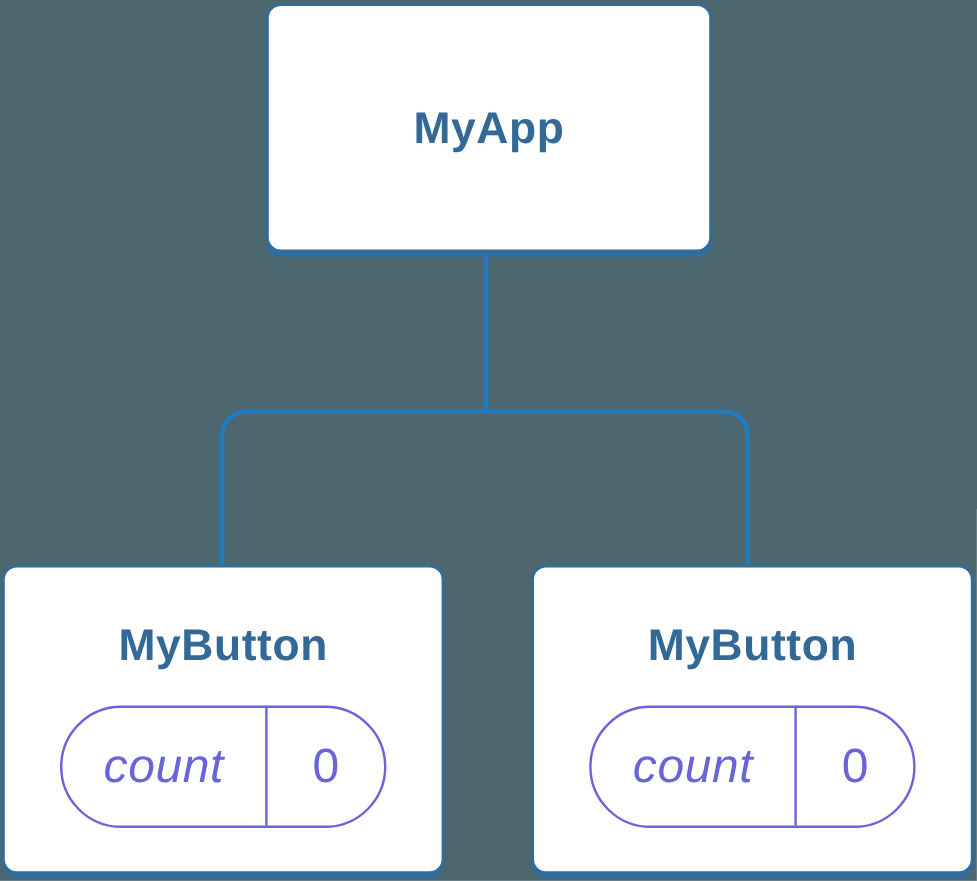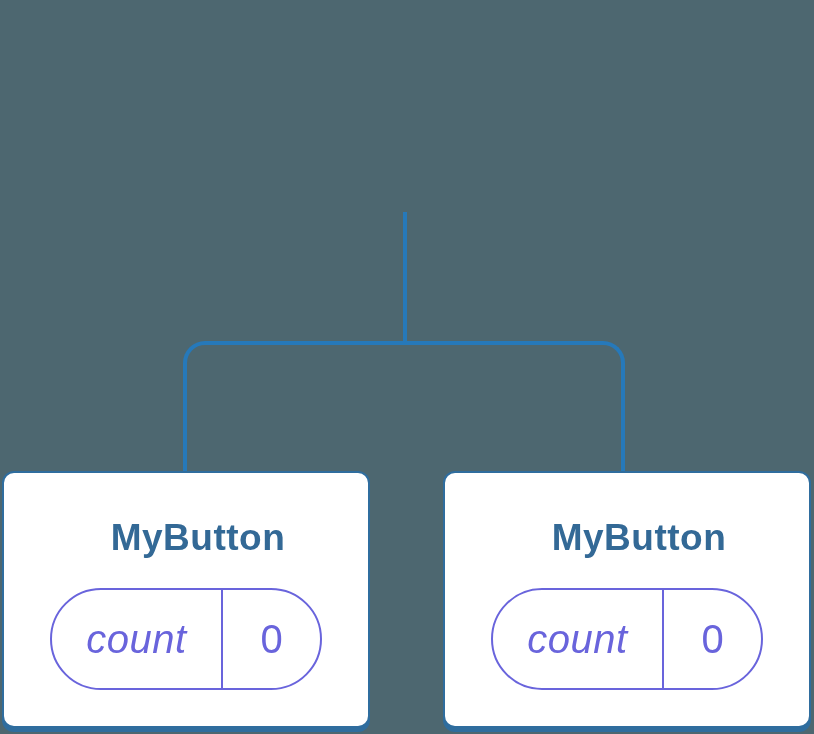--- a/index.html
+++ b/index.html
@@ -42,21 +42,21 @@
 
   .node-title {
     color: var(--title);
     font-size: 37px;
     font-weight: 600;
     letter-spacing: 0.5px;
     white-space: nowrap;
   }
   .node-child .node-title {
     position: absolute;
-    top: 44px; left: 12px;
+    top: 44px; left: 0;
     width: 100%;
     text-align: center;
   }
 
   .connector-stem {
     position: absolute;
     left: 403px; top: 212px;
     width: 4px; height: 133px;
     background: var(--line);
   }
@@ -93,20 +93,23 @@
   .pill-value {
     flex: 1;
     display: flex; align-items: center; justify-content: center;
   }
 </style>
 </head>
 <body>
 
 <div class="stage">
 
+  <div class="node node-root">
+    <div class="node-title">MyApp</div>
+  </div>
 
   <div class="connector-stem"></div>
   <div class="connector-bridge"></div>
 
   <div class="node node-child node-child-left">
     <div class="node-title">MyButton</div>
     <div class="state-pill">
       <span class="pill-name">count</span>
       <span class="pill-value">0</span>
     </div>

